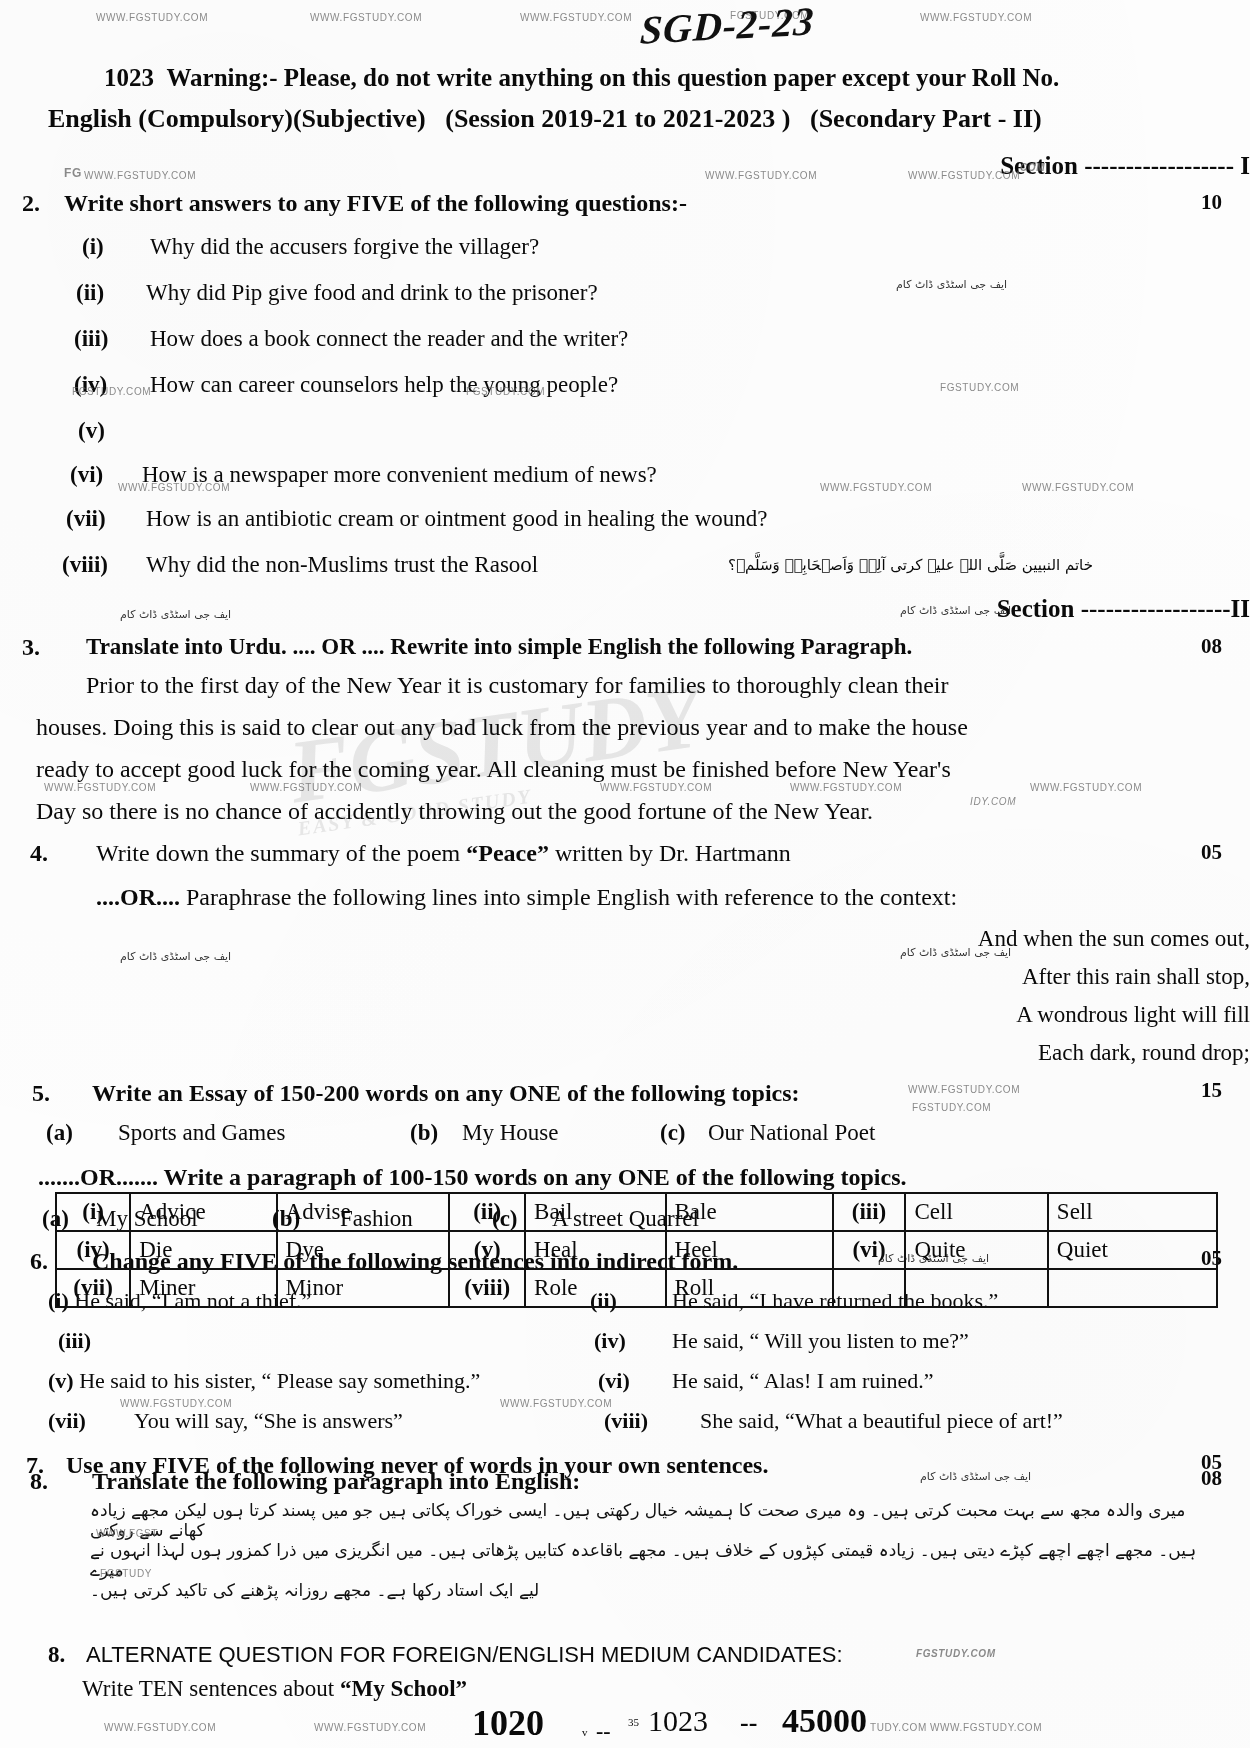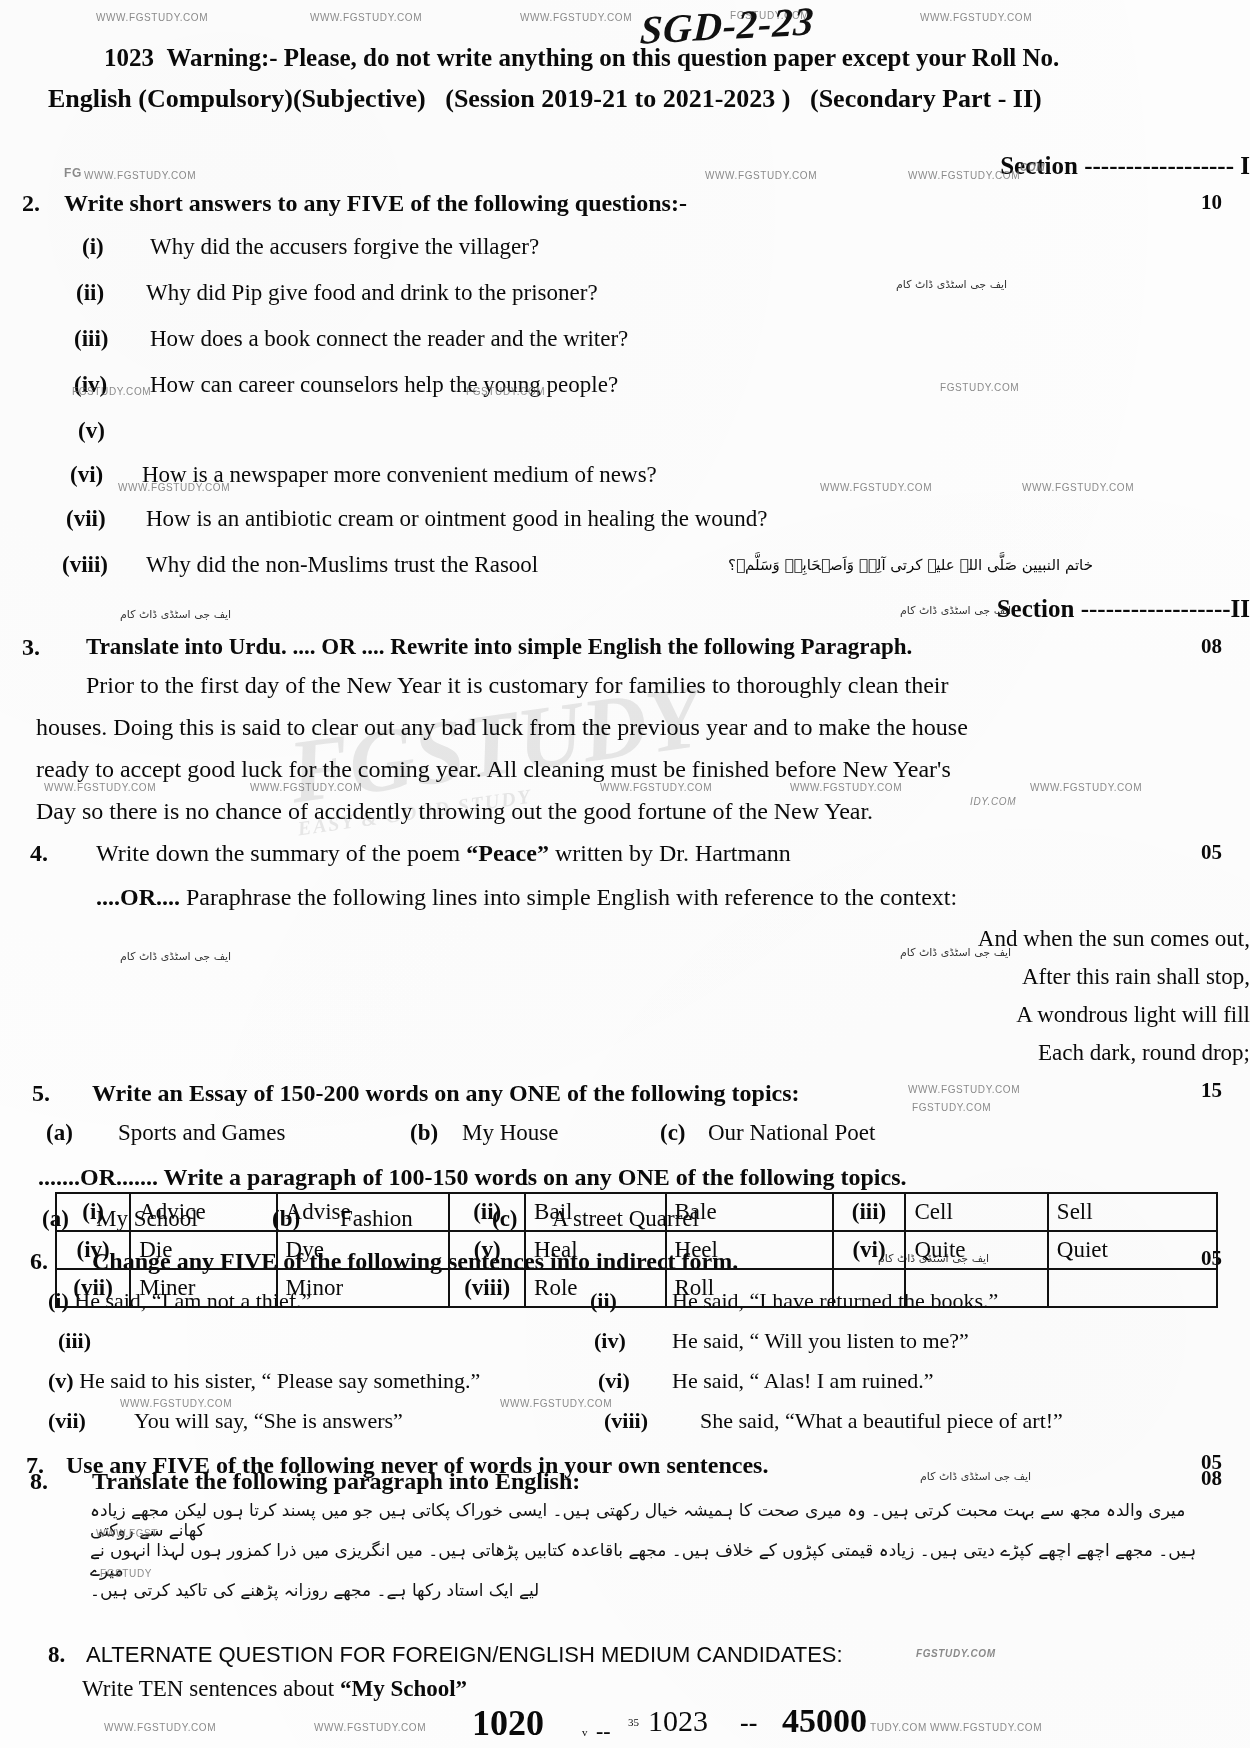--- a/index.html
+++ b/index.html
@@ -77,20 +77,21 @@
     font-size: 40px;
     font-weight: bold;
     font-style: italic;
     letter-spacing: 1px;
     color: #111;
     transform: rotate(-3deg) skewX(-6deg);
   }
   .line {
     position: absolute;
     white-space: nowrap;
+    margin-top: 20px;
   }
   .b { font-weight: bold; }
   .center-line {
     position: absolute;
     width: 1250px;
     text-align: right;
     font-weight: bold;
   }
   
   .qnum {

